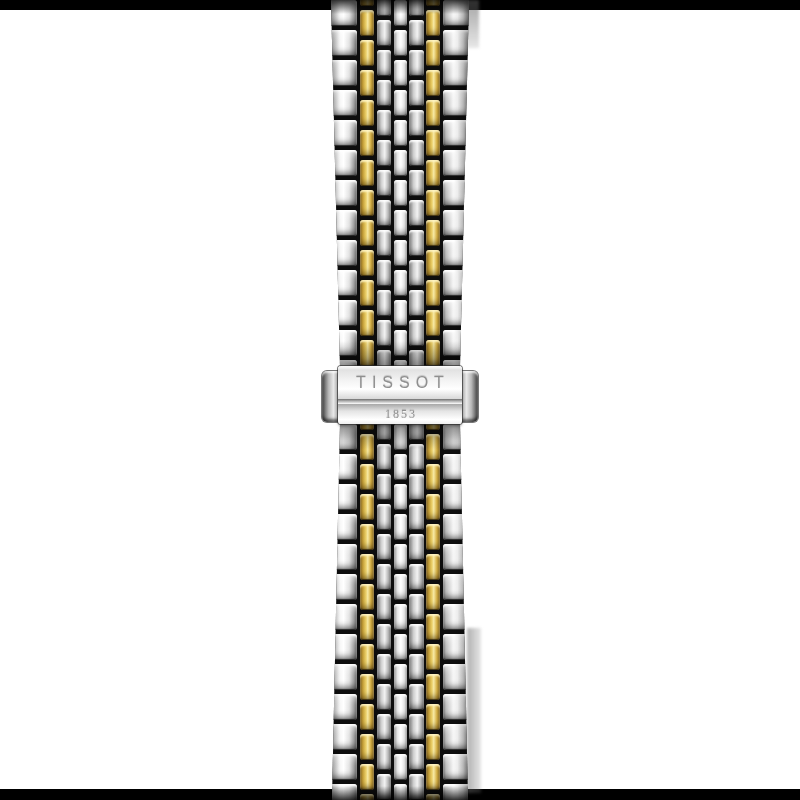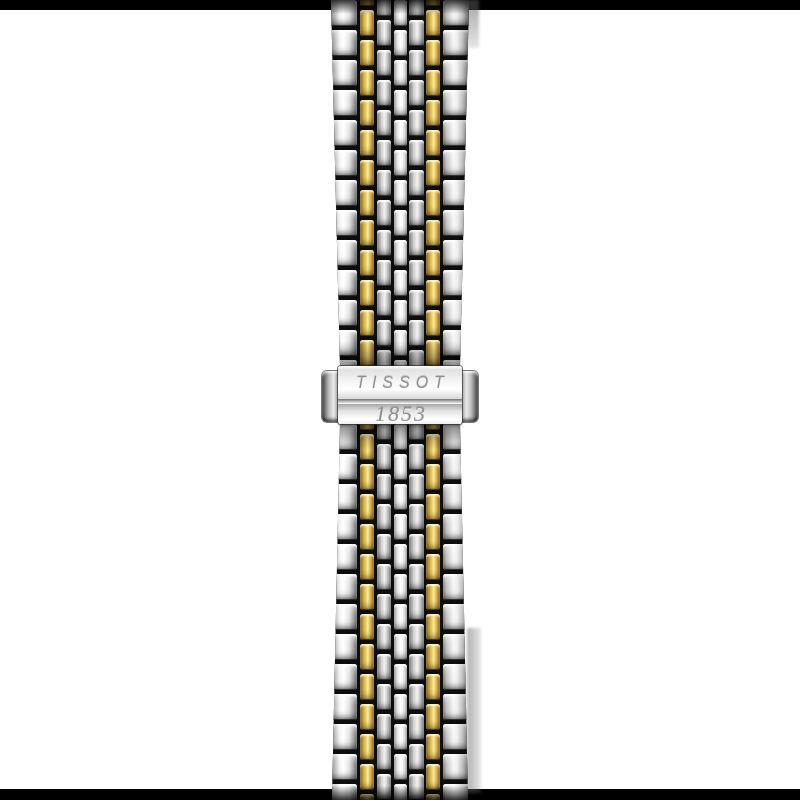--- a/index.html
+++ b/index.html
@@ -16,21 +16,21 @@
   .bar.bottom{bottom:0;height:11px;}
 
   
   .cast-shadow{position:absolute;z-index:1;pointer-events:none;filter:blur(1.5px);}
   .cast-shadow.upper{left:466px;top:0;width:13px;height:48px;
     background:linear-gradient(180deg,rgba(90,90,90,.55),rgba(120,120,120,.18));}
   .cast-shadow.lower{left:467px;top:628px;width:14px;height:165px;
     background:linear-gradient(90deg,rgba(100,100,100,.5),rgba(140,140,140,.22));}
 
   
-  .bracelet{position:absolute;inset:0;z-index:2;font-style:italic;}
+  .bracelet{position:absolute;inset:0;z-index:2;}
   .strap{position:absolute;left:329px;width:142px;background:#0d0d0d;overflow:hidden;}
   .strap.upper{top:0;height:367px;clip-path:polygon(2px 0,140px 0,131px 100%,11px 100%);}
   .strap.lower{top:424px;height:376px;clip-path:polygon(11px 0,131px 0,139px 100%,3px 100%);}
 
   .link{position:absolute;border-radius:3px;}
   .link.edge{
     background:linear-gradient(90deg,#606060 0%,#bdbdbd 10%,#f3f3f3 35%,#ffffff 52%,#e3e3e3 72%,#9a9a9a 90%,#4f4f4f 100%);
     box-shadow:inset 0 2px 2px rgba(255,255,255,.95),inset 0 9px 8px -4px rgba(255,255,255,.55),
                inset 0 -6px 6px -3px rgba(0,0,0,.55),inset 0 -1px 1px rgba(0,0,0,.7);
   }
@@ -80,21 +80,21 @@
   .plate .seam{height:5px;
     background:linear-gradient(180deg,#6f6f6f 0%,#b5b5b5 45%,#ffffff 100%);}
   .plate .band-year{height:20px;display:flex;align-items:center;justify-content:center;
     background:linear-gradient(180deg,#a7a7a7 0%,#e4e4e4 35%,#ffffff 78%,#efefef 100%);}
   .brand-text{
     font-size:16px;letter-spacing:6px;margin-right:-6px;color:var(--c-engraving,#8f8f8f);
     font-family:"Liberation Sans", sans-serif;font-weight:normal;
     text-shadow:0 1px 1px rgba(255,255,255,.9),0 -1px 1px rgba(0,0,0,.2);
   }
   .year-text{
-    font-size:22px;letter-spacing:2px;margin-right:-2px;color:var(--c-engraving,#8f8f8f);
+    font-size:12px;letter-spacing:2px;margin-right:-2px;color:var(--c-engraving,#8f8f8f);
     font-family:"Liberation Serif", serif;
     text-shadow:0 1px 1px rgba(255,255,255,.9),0 -1px 1px rgba(0,0,0,.2);
   }
 </style>
 </head>
 <body>
 
 <div class="stage">
 
   <div class="bar top"></div>

